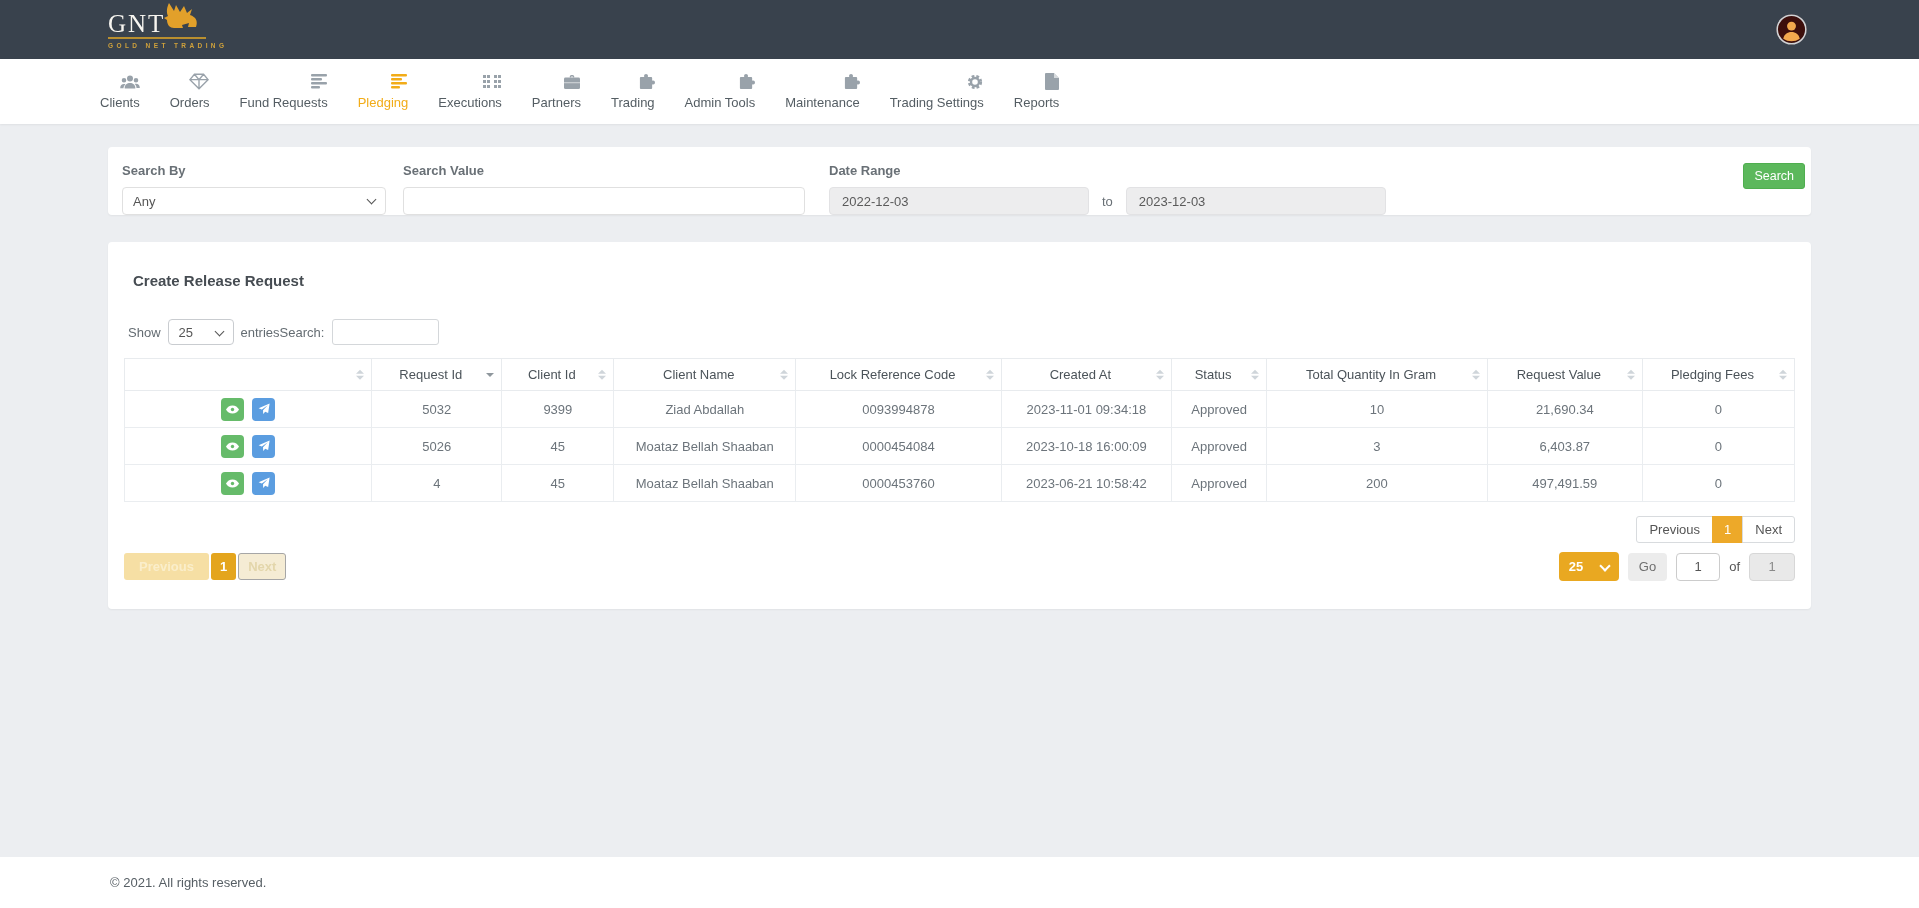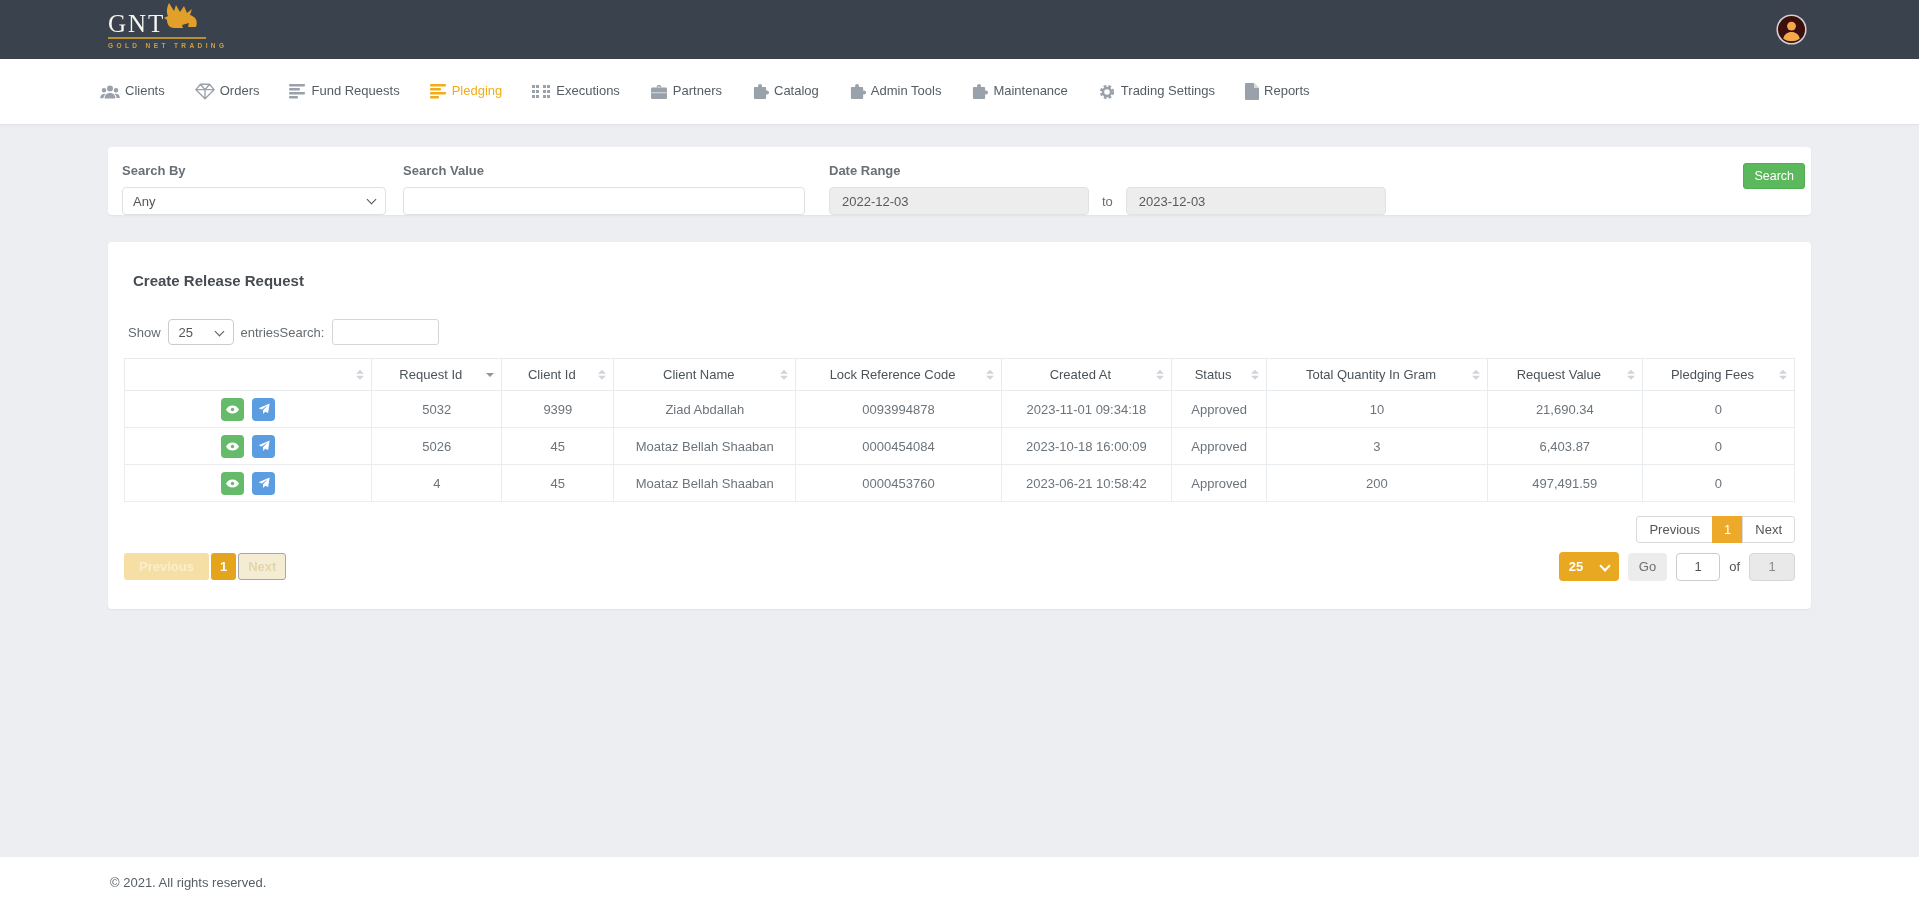--- a/index.html
+++ b/index.html
@@ -11,21 +11,21 @@
   .logo{display:flex;flex-direction:column;cursor:pointer}
   .logo-row{display:flex;align-items:flex-end;height:25px}
   .logo-text{font-family:"Liberation Serif","DejaVu Serif",serif;font-size:25px;line-height:23px;color:#f7f5f0;letter-spacing:2px}
   .griffin{margin-left:-3px;margin-bottom:-1px}
   .logo-line{height:2px;background:#b98f2f;margin-top:2px;width:98px}
   .logo-tagline{font-size:6.5px;color:#cfa13b;letter-spacing:3.4px;margin-top:3px;font-weight:700}
   .avatar{width:31px;height:31px;cursor:pointer;border-radius:50%}
 
   
   .navbar{height:65px;background:#fff;display:flex;align-items:center;padding-left:100px;gap:30px;box-shadow:0 1px 2px rgba(0,0,0,.06)}
-  .nav-item{display:flex;flex-direction:row;align-items:flex-start;gap:5px;color:#99a2aa;cursor:pointer;text-decoration:none}
+  .nav-item{display:flex;flex-direction:column;align-items:flex-end;gap:5px;color:#99a2aa;cursor:pointer;text-decoration:none}
   .nav-item .nav-label{font-size:13px;color:#545d63;white-space:nowrap}
   .nav-item.active{color:#f2ac18}
   .nav-item.active .nav-label{color:#f2ac18}
   .nav-icon{height:17px;display:flex;align-items:center}
   .nav-icon svg{fill:currentColor}
 
   
   .content{padding:0 108px}
   .card{background:#fff;border-radius:4px;box-shadow:0 1px 2px rgba(0,0,0,.05)}
 
@@ -182,21 +182,21 @@
         </svg>
     </span>
     <span class="nav-label">Partners</span>
   </a>
   <a class="nav-item">
     <span class="nav-icon">
       <svg width="17" height="16" viewBox="0 0 18 17">
           <path d="M8.5 0c1.2 0 2.1.9 2.1 2.1 0 .4-.1.8-.3 1.1H14a1 1 0 011 1v3.1c.3-.2.7-.3 1.1-.3 1.2 0 1.9 1 1.9 2.1s-.7 2.1-1.9 2.1c-.4 0-.8-.1-1.1-.3V15a1 1 0 01-1 1H3a1 1 0 01-1-1V4.2a1 1 0 011-1h3.7c-.2-.3-.3-.7-.3-1.1C6.4.9 7.3 0 8.5 0z"></path>
         </svg>
     </span>
-    <span class="nav-label">Catalog</span>
+    <span class="nav-label">Trading</span>
   </a>
   <a class="nav-item">
     <span class="nav-icon">
       <svg width="17" height="16" viewBox="0 0 18 17">
           <path d="M8.5 0c1.2 0 2.1.9 2.1 2.1 0 .4-.1.8-.3 1.1H14a1 1 0 011 1v3.1c.3-.2.7-.3 1.1-.3 1.2 0 1.9 1 1.9 2.1s-.7 2.1-1.9 2.1c-.4 0-.8-.1-1.1-.3V15a1 1 0 01-1 1H3a1 1 0 01-1-1V4.2a1 1 0 011-1h3.7c-.2-.3-.3-.7-.3-1.1C6.4.9 7.3 0 8.5 0z"></path>
         </svg>
     </span>
     <span class="nav-label">Admin Tools</span>
   </a>
   <a class="nav-item">

